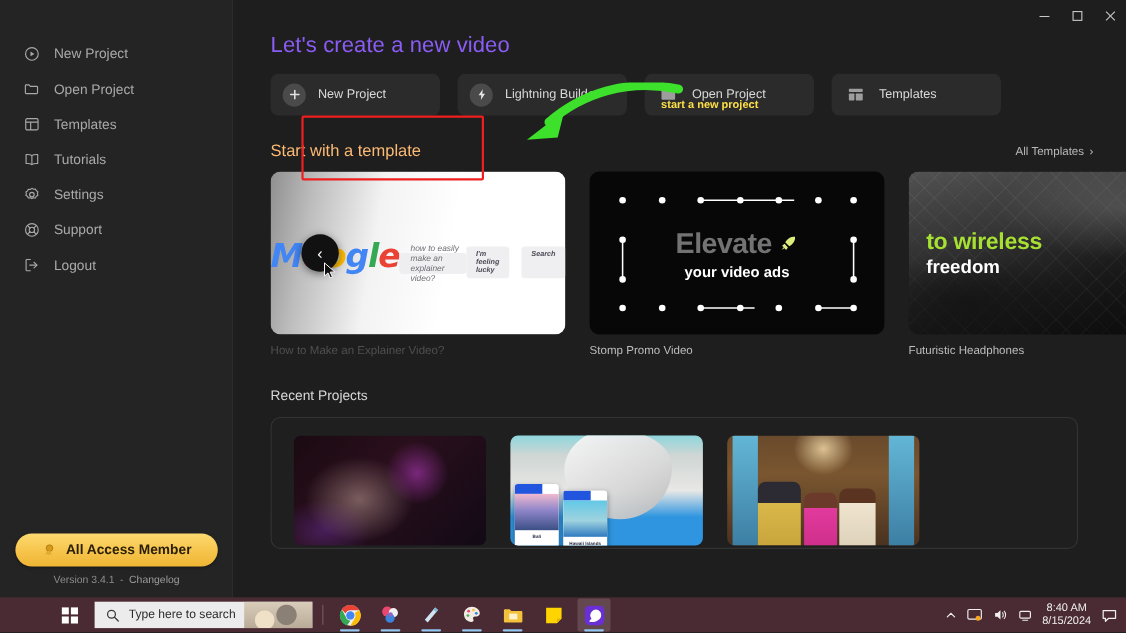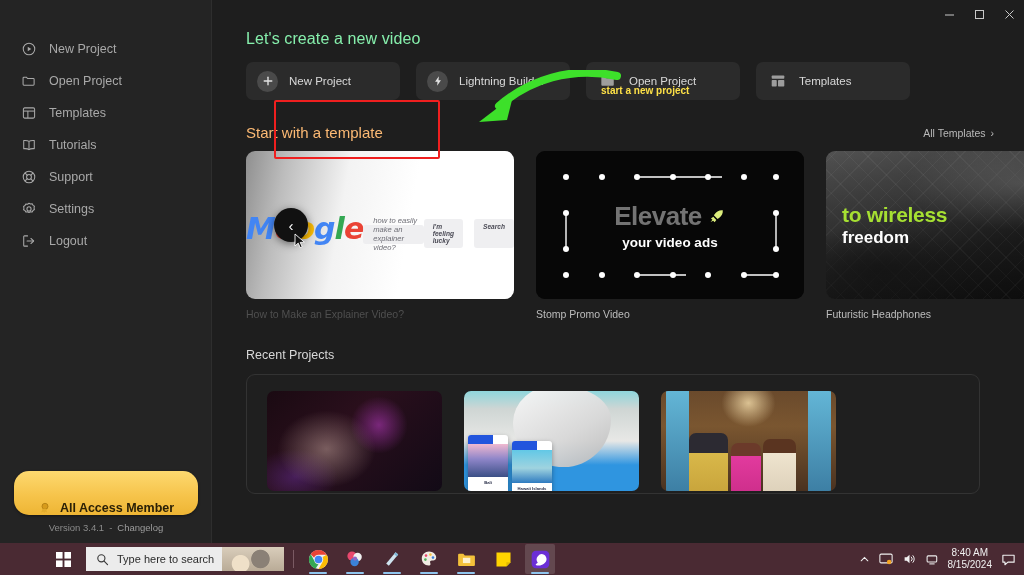--- a/index.html
+++ b/index.html
@@ -63,24 +63,24 @@
     flex: 0 0 16px;
   }
   .nav-ico svg { display: block; }
 
   .member-wrap {
     position: absolute; left: 0; bottom: 0;
     width: 212px;
     padding: 0 14px 10px 14px;
   }
   .member-btn {
-    height: 44px;
+    height: 30px;
     border-radius: 15px;
     background: linear-gradient(180deg,#fdd970 0%,#f6c44b 55%,#eeb534 100%);
-    display: flex; align-items: flex-end; justify-content: center;
+    display: flex; align-items: center; justify-content: center;
     gap: 8px;
     color: #2b2006;
     font-size: 12.5px; font-weight: bold;
     cursor: pointer;
     box-shadow: 0 1px 3px rgba(0,0,0,.4);
   }
   .medal { width: 14px; height: 14px; display:block; }
   .ver {
     margin-top: 7px;
     text-align: left;
@@ -93,22 +93,22 @@
   
   .main {
     position: absolute; left: 212px; top: 0;
     width: 812px; height: 543px;
     background: #1e1e1e;
     overflow: hidden;
   }
   .main-inner { padding: 30px 24px 0 34px; }
 
   .h-title {
-    color: #86efac;
-    font-size: 16px;
+    color: #8b5cf6;
+    font-size: 20px;
     margin-bottom: 14px;
     letter-spacing: .1px;
   }
 
   
   .actions { display: flex; gap: 16px; }
   .act {
     width: 154px; height: 38px;
     background: #2b2b2b;
     border-radius: 7px;
@@ -432,44 +432,44 @@
       </div>
 
       <div class="nav-item">
         <span class="nav-ico">
           <svg width="16" height="16" viewBox="0 0 20 20" fill="none" stroke="#a9a9a9" stroke-width="1.3" stroke-linejoin="round">
             <path d="M10 5.6C8.6 4.4 6.6 4.2 3.4 4.4v10.2c3.2-.2 5.2 0 6.6 1.2 1.4-1.2 3.4-1.4 6.6-1.2V4.4c-3.2-.2-5.2 0-6.6 1.2z"></path>
             <line x1="10" y1="5.6" x2="10" y2="15.8"></line>
           </svg>
         </span>
         <span>Tutorials</span>
+      </div>
+
+      <div class="nav-item">
+        <span class="nav-ico">
+          <svg width="16" height="16" viewBox="0 0 20 20" fill="none" stroke="#a9a9a9" stroke-width="1.3" stroke-linejoin="round">
+            <path d="M10 2.8l1.9 1 2.1-.3 1 1.9 1.8 1.1-.5 2.1.5 2.1-1.8 1.1-1 1.9-2.1-.3-1.9 1-1.9-1-2.1.3-1-1.9L3.2 11l.5-2.1-.5-2.1L5 5.7l1-1.9 2.1.3z"></path>
+            <circle cx="10" cy="9.9" r="2.6"></circle>
+          </svg>
+        </span>
+        <span>Settings</span>
       </div>
 
       <div class="nav-item">
         <span class="nav-ico">
           <svg width="16" height="16" viewBox="0 0 20 20" fill="none" stroke="#a9a9a9" stroke-width="1.3">
             <circle cx="10" cy="10" r="7.2"></circle>
               <circle cx="10" cy="10" r="3"></circle>
             <line x1="4.9" y1="4.9" x2="7.9" y2="7.9"></line>
               <line x1="12.1" y1="12.1" x2="15.1" y2="15.1"></line>
             <line x1="15.1" y1="4.9" x2="12.1" y2="7.9"></line>
               <line x1="7.9" y1="12.1" x2="4.9" y2="15.1"></line>
           </svg>
         </span>
         <span>Support</span>
-      </div>
-
-      <div class="nav-item">
-        <span class="nav-ico">
-          <svg width="16" height="16" viewBox="0 0 20 20" fill="none" stroke="#a9a9a9" stroke-width="1.3" stroke-linejoin="round">
-            <path d="M10 2.8l1.9 1 2.1-.3 1 1.9 1.8 1.1-.5 2.1.5 2.1-1.8 1.1-1 1.9-2.1-.3-1.9 1-1.9-1-2.1.3-1-1.9L3.2 11l.5-2.1-.5-2.1L5 5.7l1-1.9 2.1.3z"></path>
-            <circle cx="10" cy="9.9" r="2.6"></circle>
-          </svg>
-        </span>
-        <span>Settings</span>
       </div>
 
       <div class="nav-item">
         <span class="nav-ico">
           <svg width="16" height="16" viewBox="0 0 20 20" fill="none" stroke="#a9a9a9" stroke-width="1.3" stroke-linecap="round" stroke-linejoin="round">
             <path d="M8.2 3.6H4.3a.9.9 0 0 0-.9.9v11a.9.9 0 0 0 .9.9h3.9"></path>
             <path d="M12.4 6.8 15.8 10l-3.4 3.2"></path>
               <line x1="15.4" y1="10" x2="7.6" y2="10"></line>
           </svg>
         </span>

